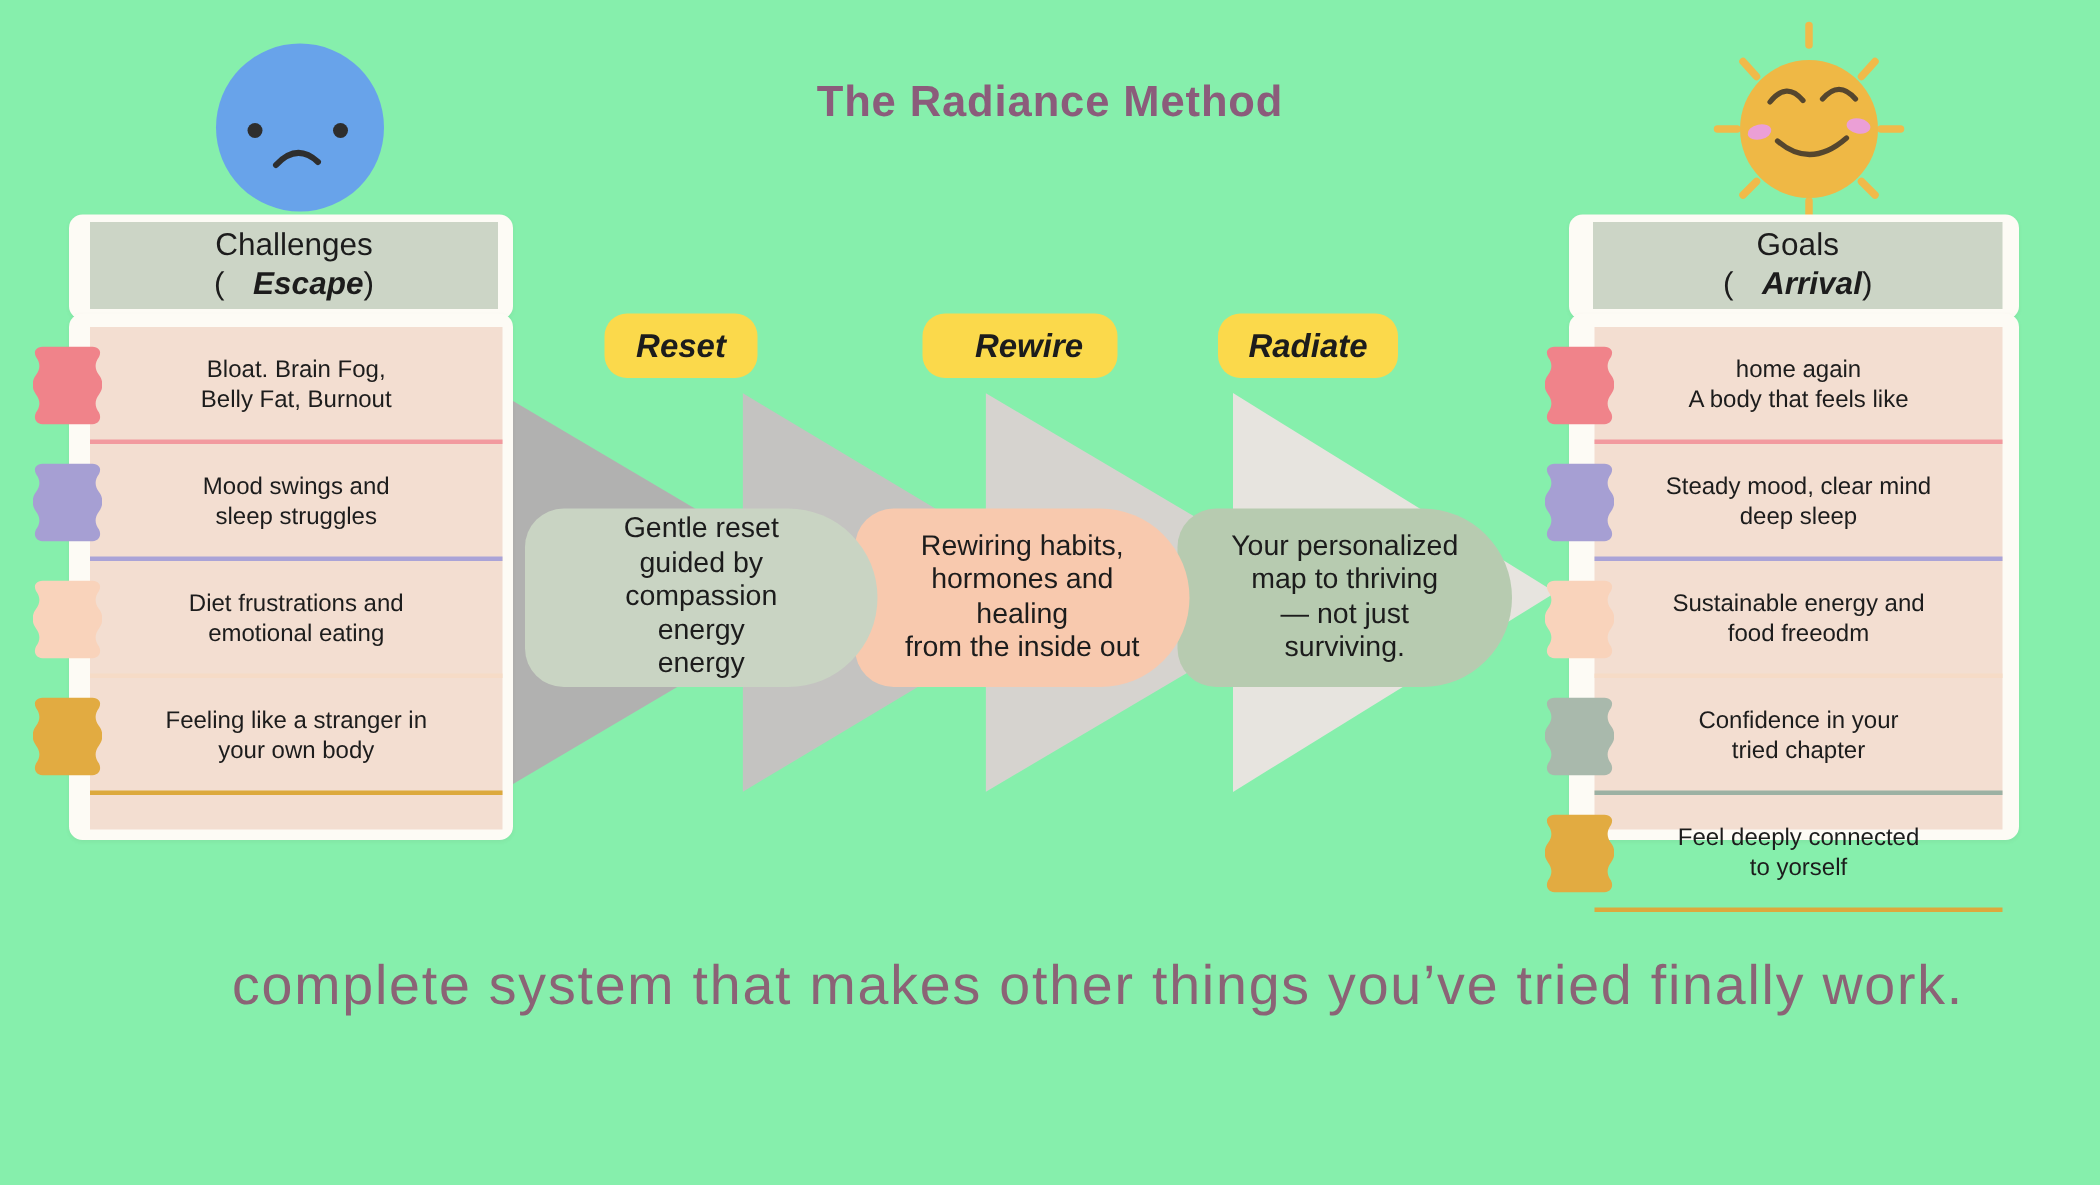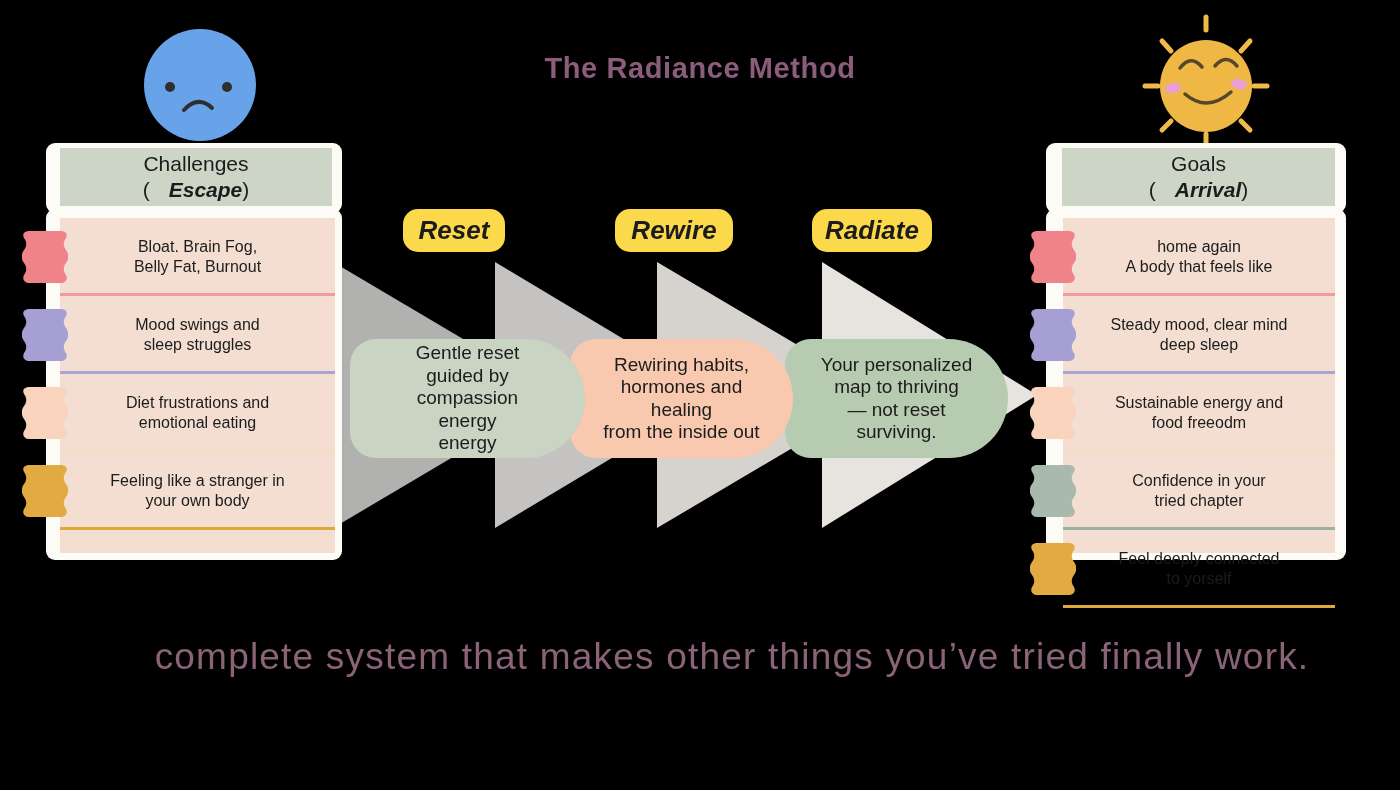--- a/index.html
+++ b/index.html
@@ -35,21 +35,21 @@
   .tab{position:absolute;left:-38px;top:50%;transform:translateY(-50%);z-index:3;}
   .panel-right .tab{left:-33px;}
 
   
   .sad-face{position:absolute;left:143px;top:28px;z-index:7;}
   .sun-face{position:absolute;left:1138px;top:12px;z-index:7;}
 
   
   .badge{position:absolute;top:209px;height:43px;border-radius:15px;z-index:10;
          display:flex;align-items:center;justify-content:center;
-         font-style:italic;font-weight:600;font-size:26px;}
+         font-style:italic;font-weight:600;font-size:22px;}
   .badge-0{left:403px;width:102px;}
   .badge-1{left:615px;width:118px;}
   .badge-2{left:812px;width:120px;}
 
   
   .tri{position:absolute;top:262px;height:266px;
        clip-path:polygon(0 0,100% 50%,0 100%);}
   .tri-0{left:333px;width:225px;z-index:4;}
   .tri-1{left:495px;width:222px;z-index:3;}
   .tri-2{left:657px;width:225px;z-index:2;}
@@ -63,21 +63,21 @@
   .pbox-0{left:350px;width:235px;z-index:13;}
   .pbox-1{left:570px;width:223px;z-index:12;}
   .pbox-2{left:785px;width:223px;z-index:11;}
 
   .bottom-text{position:absolute;top:636px;left:0;width:100%;text-align:center;
                font-size:37px;font-weight:300;letter-spacing:1.2px;margin-left:32px;}
 </style>
 </head>
 <body>
 
-<div class="canvas" style="background: #000000;">
+<div class="canvas" style="background: #86efac;">
 
   <h1 class="page-title" style="color: rgb(139, 92, 123);">The Radiance Method</h1>
 
   <svg class="sad-face" width="114" height="118" viewBox="0 0 114 118">
     <circle cx="57" cy="57" r="56" fill="#68a3ea"></circle>
     <circle cx="27" cy="59" r="5" fill="#2e2e2e"></circle>
     <circle cx="84" cy="59" r="5" fill="#2e2e2e"></circle>
     <path d="M 41 82 Q 55 67 69 80" stroke="#2e2e2e" stroke-width="4" fill="none" stroke-linecap="round"></path>
   </svg>
 
@@ -156,41 +156,41 @@
       <div class="underline" style="background: rgb(220, 169, 61);"></div>
     </div>
   </div>
 
   <div class="tri tri-0" style="background: rgb(177, 177, 176);"></div>
   <div class="tri tri-1" style="background: rgb(196, 195, 193);"></div>
   <div class="tri tri-2" style="background: rgb(214, 211, 207);"></div>
   <div class="tri tri-3" style="background: rgb(231, 228, 223);"></div>
 
   <div class="badge badge-0" style="background: rgb(251, 217, 75);">Reset</div>
-  <div class="badge badge-1" style="background: rgb(251, 217, 75);">Rewire</div>
+  <div class="badge badge-1" style="background: rgb(251, 217, 75); padding-left: 12px;">Rewire</div>
   <div class="badge badge-2" style="background: rgb(251, 217, 75);">Radiate</div>
 
   <div class="pbox pbox-0" style="background: rgb(201, 212, 195);">
     <span>Gentle reset</span>
     <span>guided by</span>
     <span>compassion</span>
     <span>energy</span>
     <span>energy</span>
   </div>
   <div class="pbox pbox-1" style="background: rgb(248, 201, 174);">
     <span>Rewiring habits,</span>
     <span>hormones and</span>
     <span>healing</span>
     <span>from the inside out</span>
     <span></span>
   </div>
   <div class="pbox pbox-2" style="background: rgb(183, 203, 176);">
     <span>Your personalized</span>
     <span>map to thriving</span>
-    <span>— not reset</span>
+    <span>— not just</span>
     <span>surviving.</span>
     <span></span>
   </div>
 
   <div class="card header-card-right"></div>
   <div class="header-box header-box-right" style="background: rgb(204, 213, 198);">
     <span>Goals</span>
     <span class="header-sub"><span>(</span><b>Arrival</b><span>)</span></span>
   </div>
 

